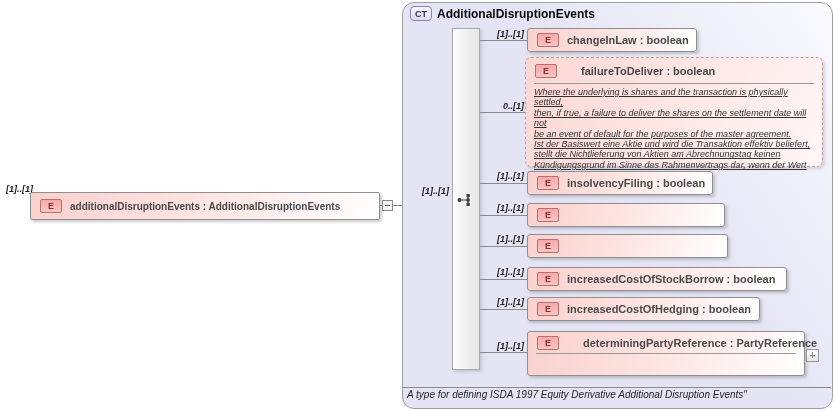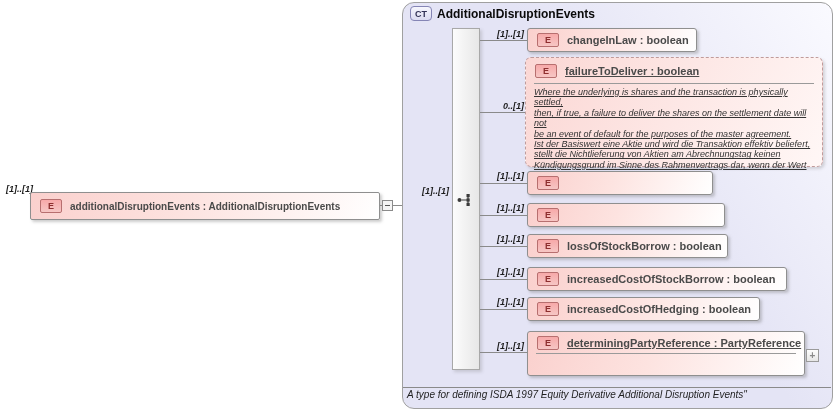--- a/index.html
+++ b/index.html
@@ -14,21 +14,21 @@
             background:linear-gradient(110deg,#fad0cd 0%,#fde3e0 45%,#ffffff 100%);
             box-shadow:2px 2px 3px rgba(110,110,110,0.35);
             display:flex;align-items:center;padding-left:9px;}
   .elem-box .lbl{font:bold 11px "Liberation Sans",sans-serif;color:#4a4a4a;margin-left:8px;white-space:nowrap;}
   .eicon{box-sizing:border-box;width:22px;height:14px;border:1px solid #b76f6f;border-radius:2px;
          background:linear-gradient(180deg,#f7a9a9 0%,#f6c6c4 100%);
          display:flex;align-items:center;justify-content:center;
          font:bold 9px "Liberation Sans",sans-serif;color:#8d2f2f;flex:0 0 auto;}
   .annot-box{position:absolute;box-sizing:border-box;}
   .annot-box .titlerow{display:flex;align-items:center;padding:6px 0 0 9px;}
-  .annot-box .titlerow .lbl{font:bold 11px "Liberation Sans",sans-serif;color:#4a4a4a;margin-left:8px;white-space:nowrap;text-decoration:underline;}
+  .annot-box .titlerow .lbl{font:bold 11px "Liberation Sans",sans-serif;color:#4a4a4a;margin-left:24px;white-space:nowrap;}
   .sep{border:none;border-top:1px solid #9a9a9a;margin:5px 8px 0 8px;}
   .annot{font:italic 9px/10.4px "Liberation Sans",sans-serif;color:#333;
          padding:3px 8px 0 8px;white-space:pre-line;text-decoration:underline;}
 
   
   .root-card{left:6px;top:184px;text-align:left;}
   .root-box{left:30px;top:192px;width:350px;height:28px;border-radius:2px;}
   .root-box .lbl{font-size:10px;}
   .root-line{left:378px;top:205px;width:74px;}
   .collapse{position:absolute;left:382px;top:200px;width:11px;height:11px;box-sizing:border-box;
@@ -123,33 +123,33 @@
 Ist der Basiswert eine Aktie und wird die Transaktion effektiv beliefert,
 stellt die Nichtlieferung von Aktien am Abrechnungstag keinen
 Kündigungsgrund im Sinne des Rahmenvertrags dar, wenn der Wert
 "wahr" lautet.</div>
   </div>
 
   <div class="hline" style="left:480px;top:183px;width:47px;"></div>
   <div class="card ccard" style="top:171px;">[1]..[1]</div>
   <div class="elem-box" style="left:527px;top:171px;width:186px;height:24px;">
     <span class="eicon">E</span>
+    <span class="lbl">insolvencyFiling : boolean</span>
   </div>
 
   <div class="hline" style="left:480px;top:215px;width:47px;"></div>
   <div class="card ccard" style="top:203px;">[1]..[1]</div>
   <div class="elem-box" style="left:527px;top:203px;width:198px;height:24px;">
     <span class="eicon">E</span>
   </div>
 
   <div class="hline" style="left:480px;top:246px;width:47px;"></div>
   <div class="card ccard" style="top:234px;">[1]..[1]</div>
   <div class="elem-box" style="left:527px;top:234px;width:201px;height:24px;">
     <span class="eicon">E</span>
-    <span class="lbl">lossOfStockBorrow : boolean</span>
   </div>
 
   <div class="hline" style="left:480px;top:279px;width:47px;"></div>
   <div class="card ccard" style="top:267px;">[1]..[1]</div>
   <div class="elem-box" style="left:527px;top:267px;width:260px;height:24px;">
     <span class="eicon">E</span>
     <span class="lbl">increasedCostOfStockBorrow : boolean</span>
   </div>
 
   <div class="hline" style="left:480px;top:309px;width:47px;"></div>

